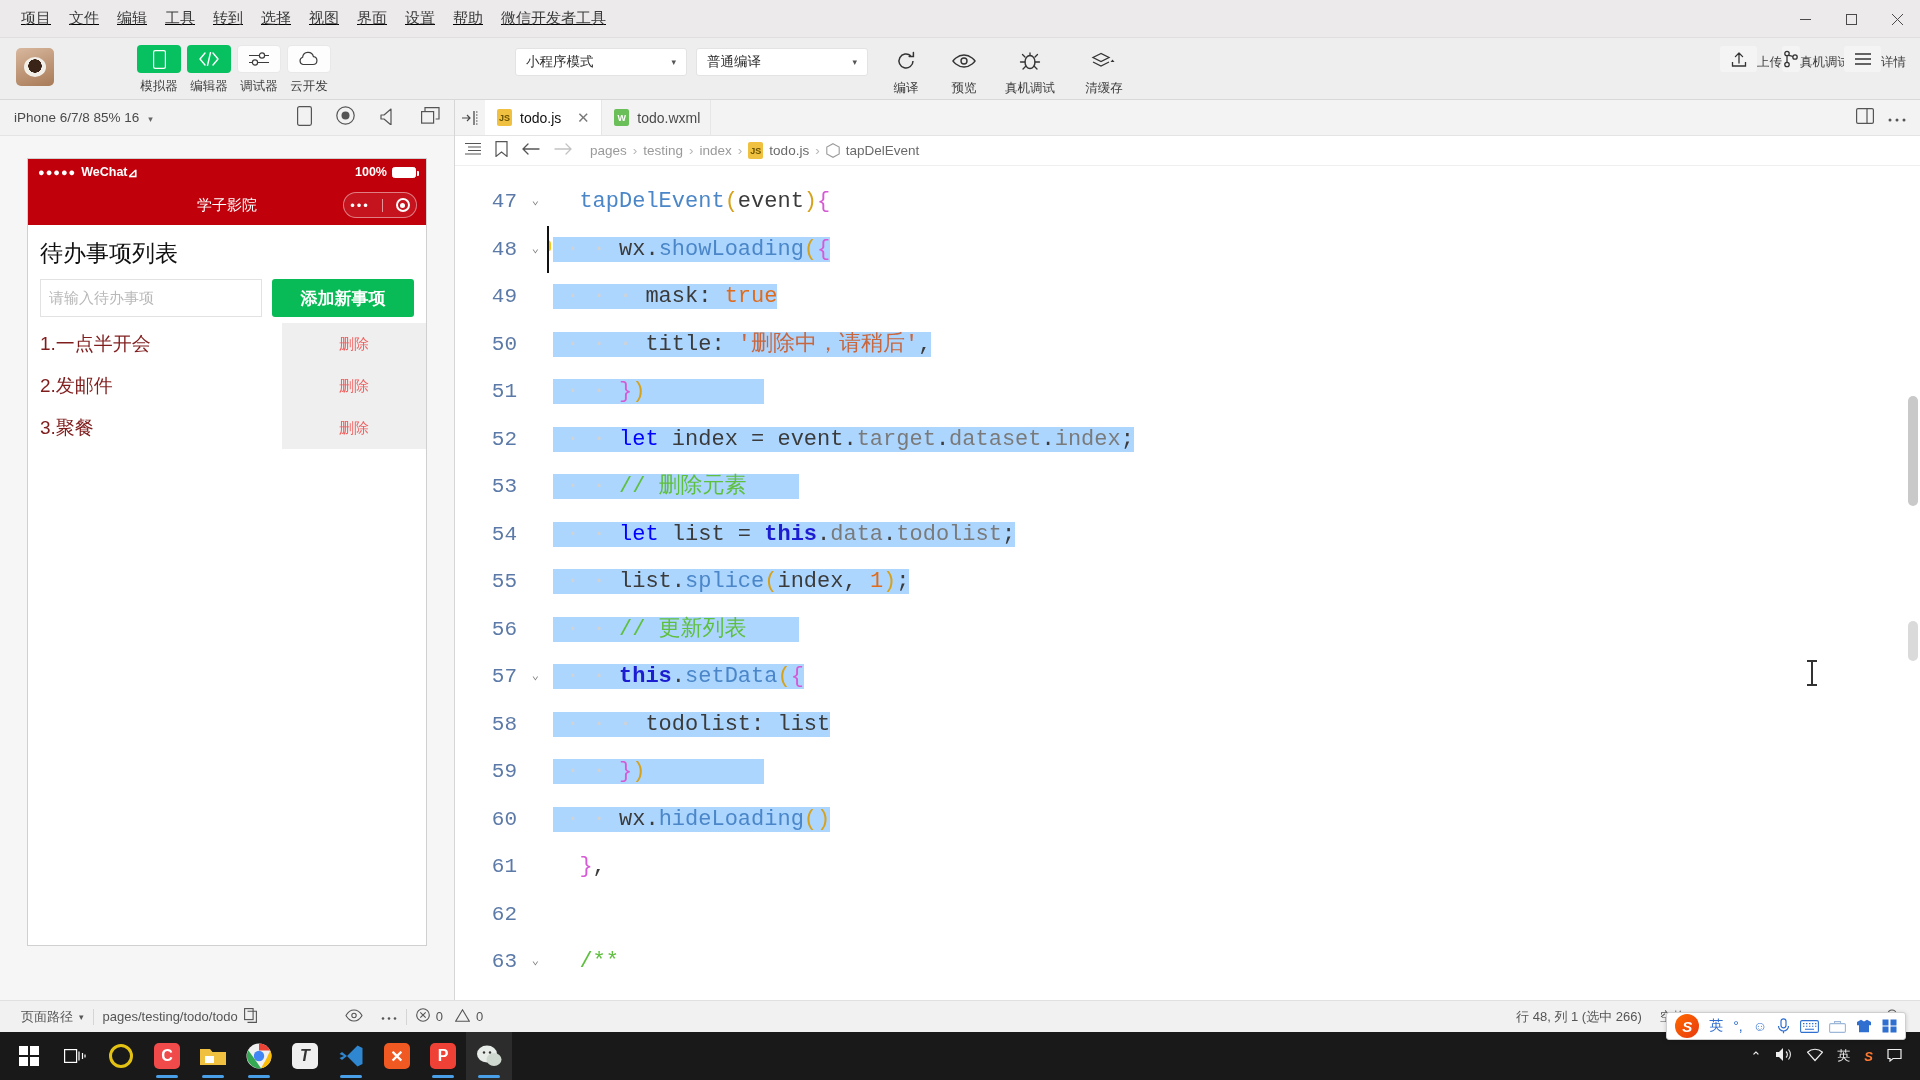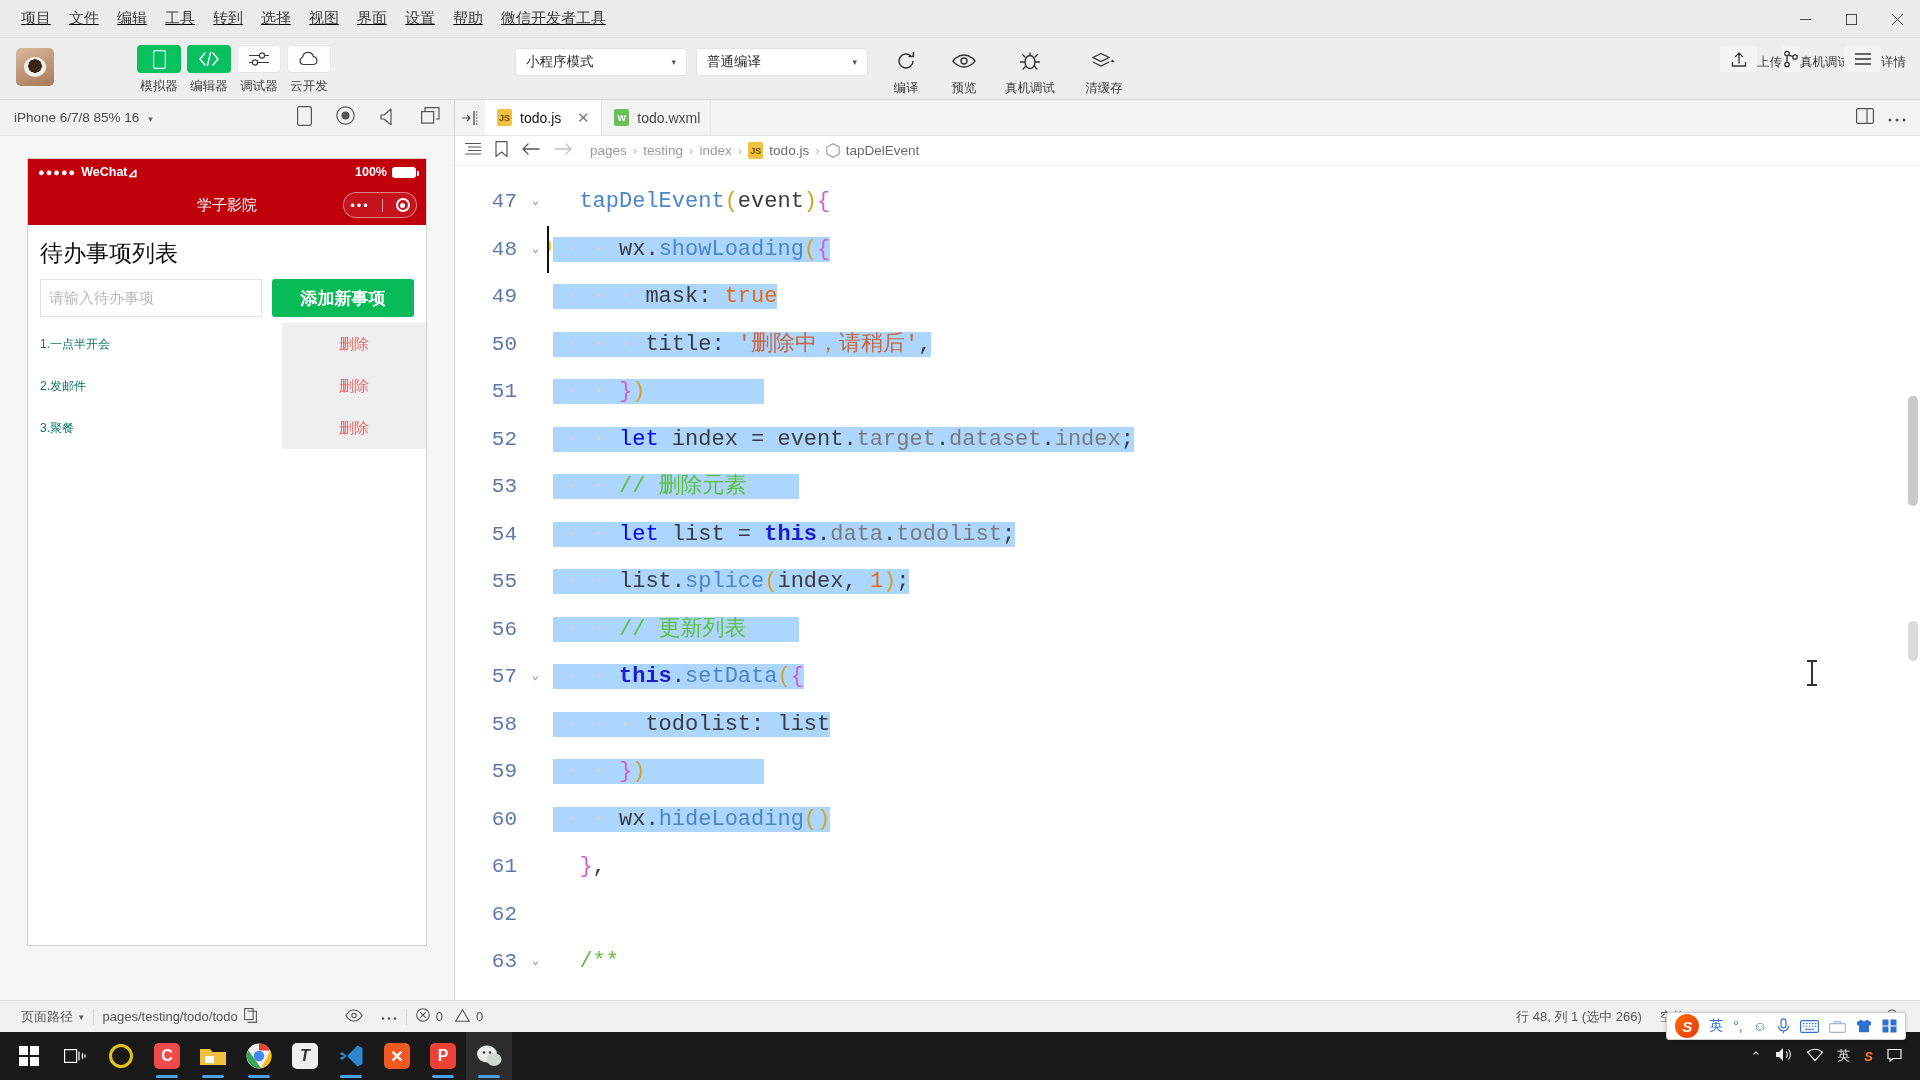--- a/index.html
+++ b/index.html
@@ -138,21 +138,21 @@
   .todo-input {
     flex:1; height:38px; border:1px solid #e2e2e2; background:#fff; font-size:15px;
     color:#b9b9b9; display:flex; align-items:center; padding:0 8px;
   }
   .todo-add {
     width:142px; height:38px; background:#09bb56; color:#fff; font-size:17px; font-weight:bold;
     display:flex; align-items:center; justify-content:center; border-radius:3px;
   }
   .todo-list { padding-top:6px; }
   .todo-item { display:flex; align-items:stretch; height:42px; }
-  .todo-text { flex:1; display:flex; align-items:center; font-size:12px; color:#0f766e; padding-left:12px; }
+  .todo-text { flex:1; display:flex; align-items:center; font-size:19px; color:#7f1d1d; padding-left:12px; }
   .todo-del {
     width:144px; background:#efefef; color:#f06060; font-size:15px;
     display:flex; align-items:center; justify-content:center;
   }
   .sim-foot { height:10px; }
 
   
   .editor { flex:1 1 auto; display:flex; flex-direction:column; min-width:0; background:#fff;}
   .tabbar {
     height:36px; background:#f3f3f3; display:flex; align-items:stretch;

